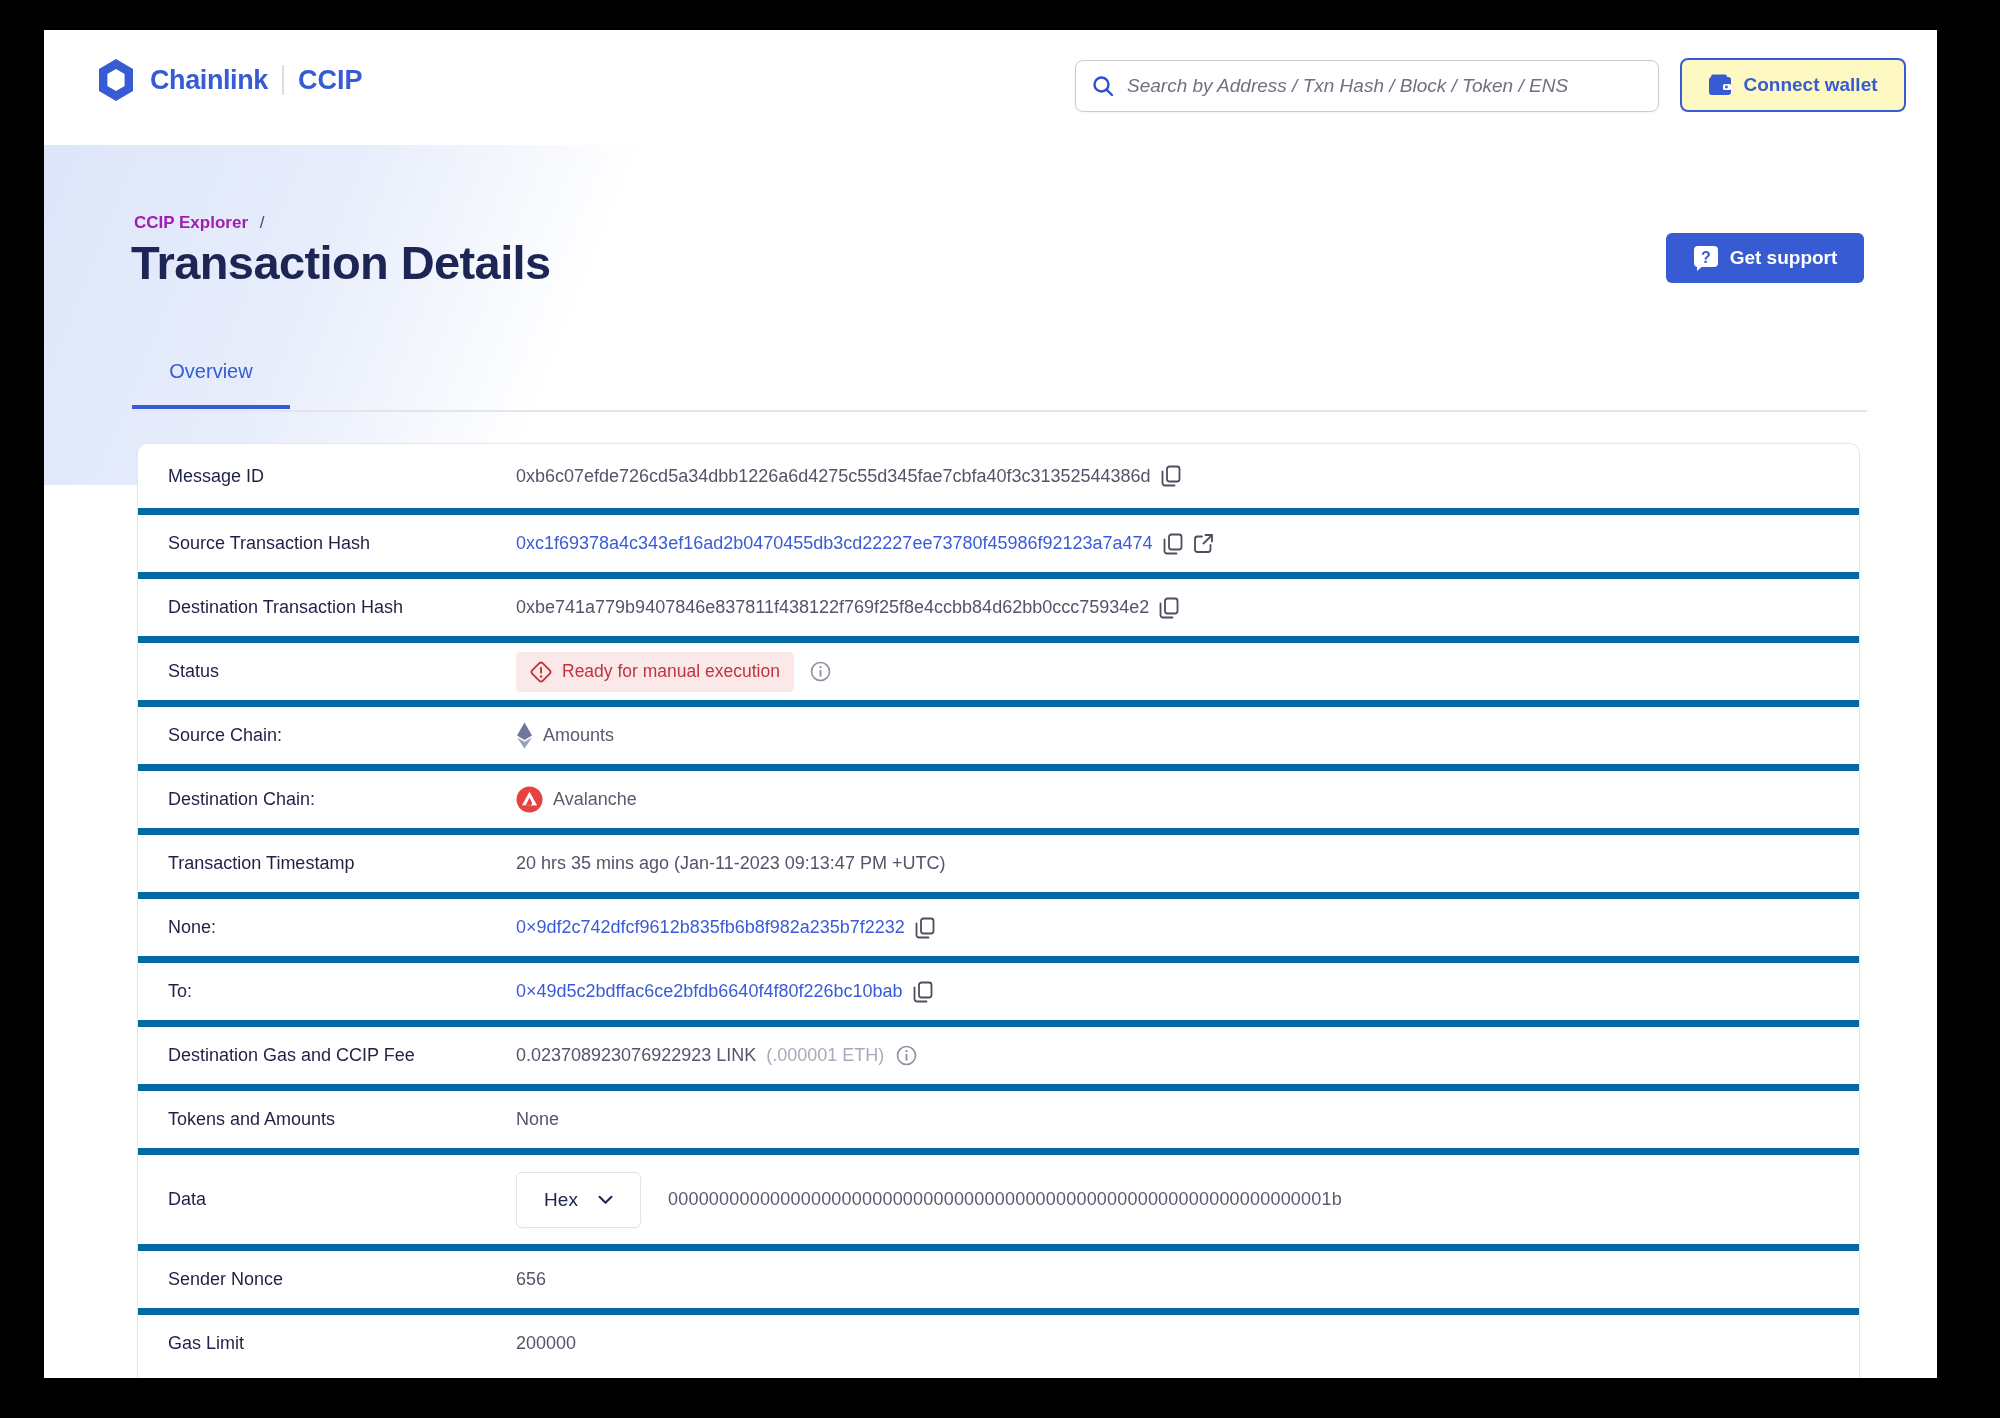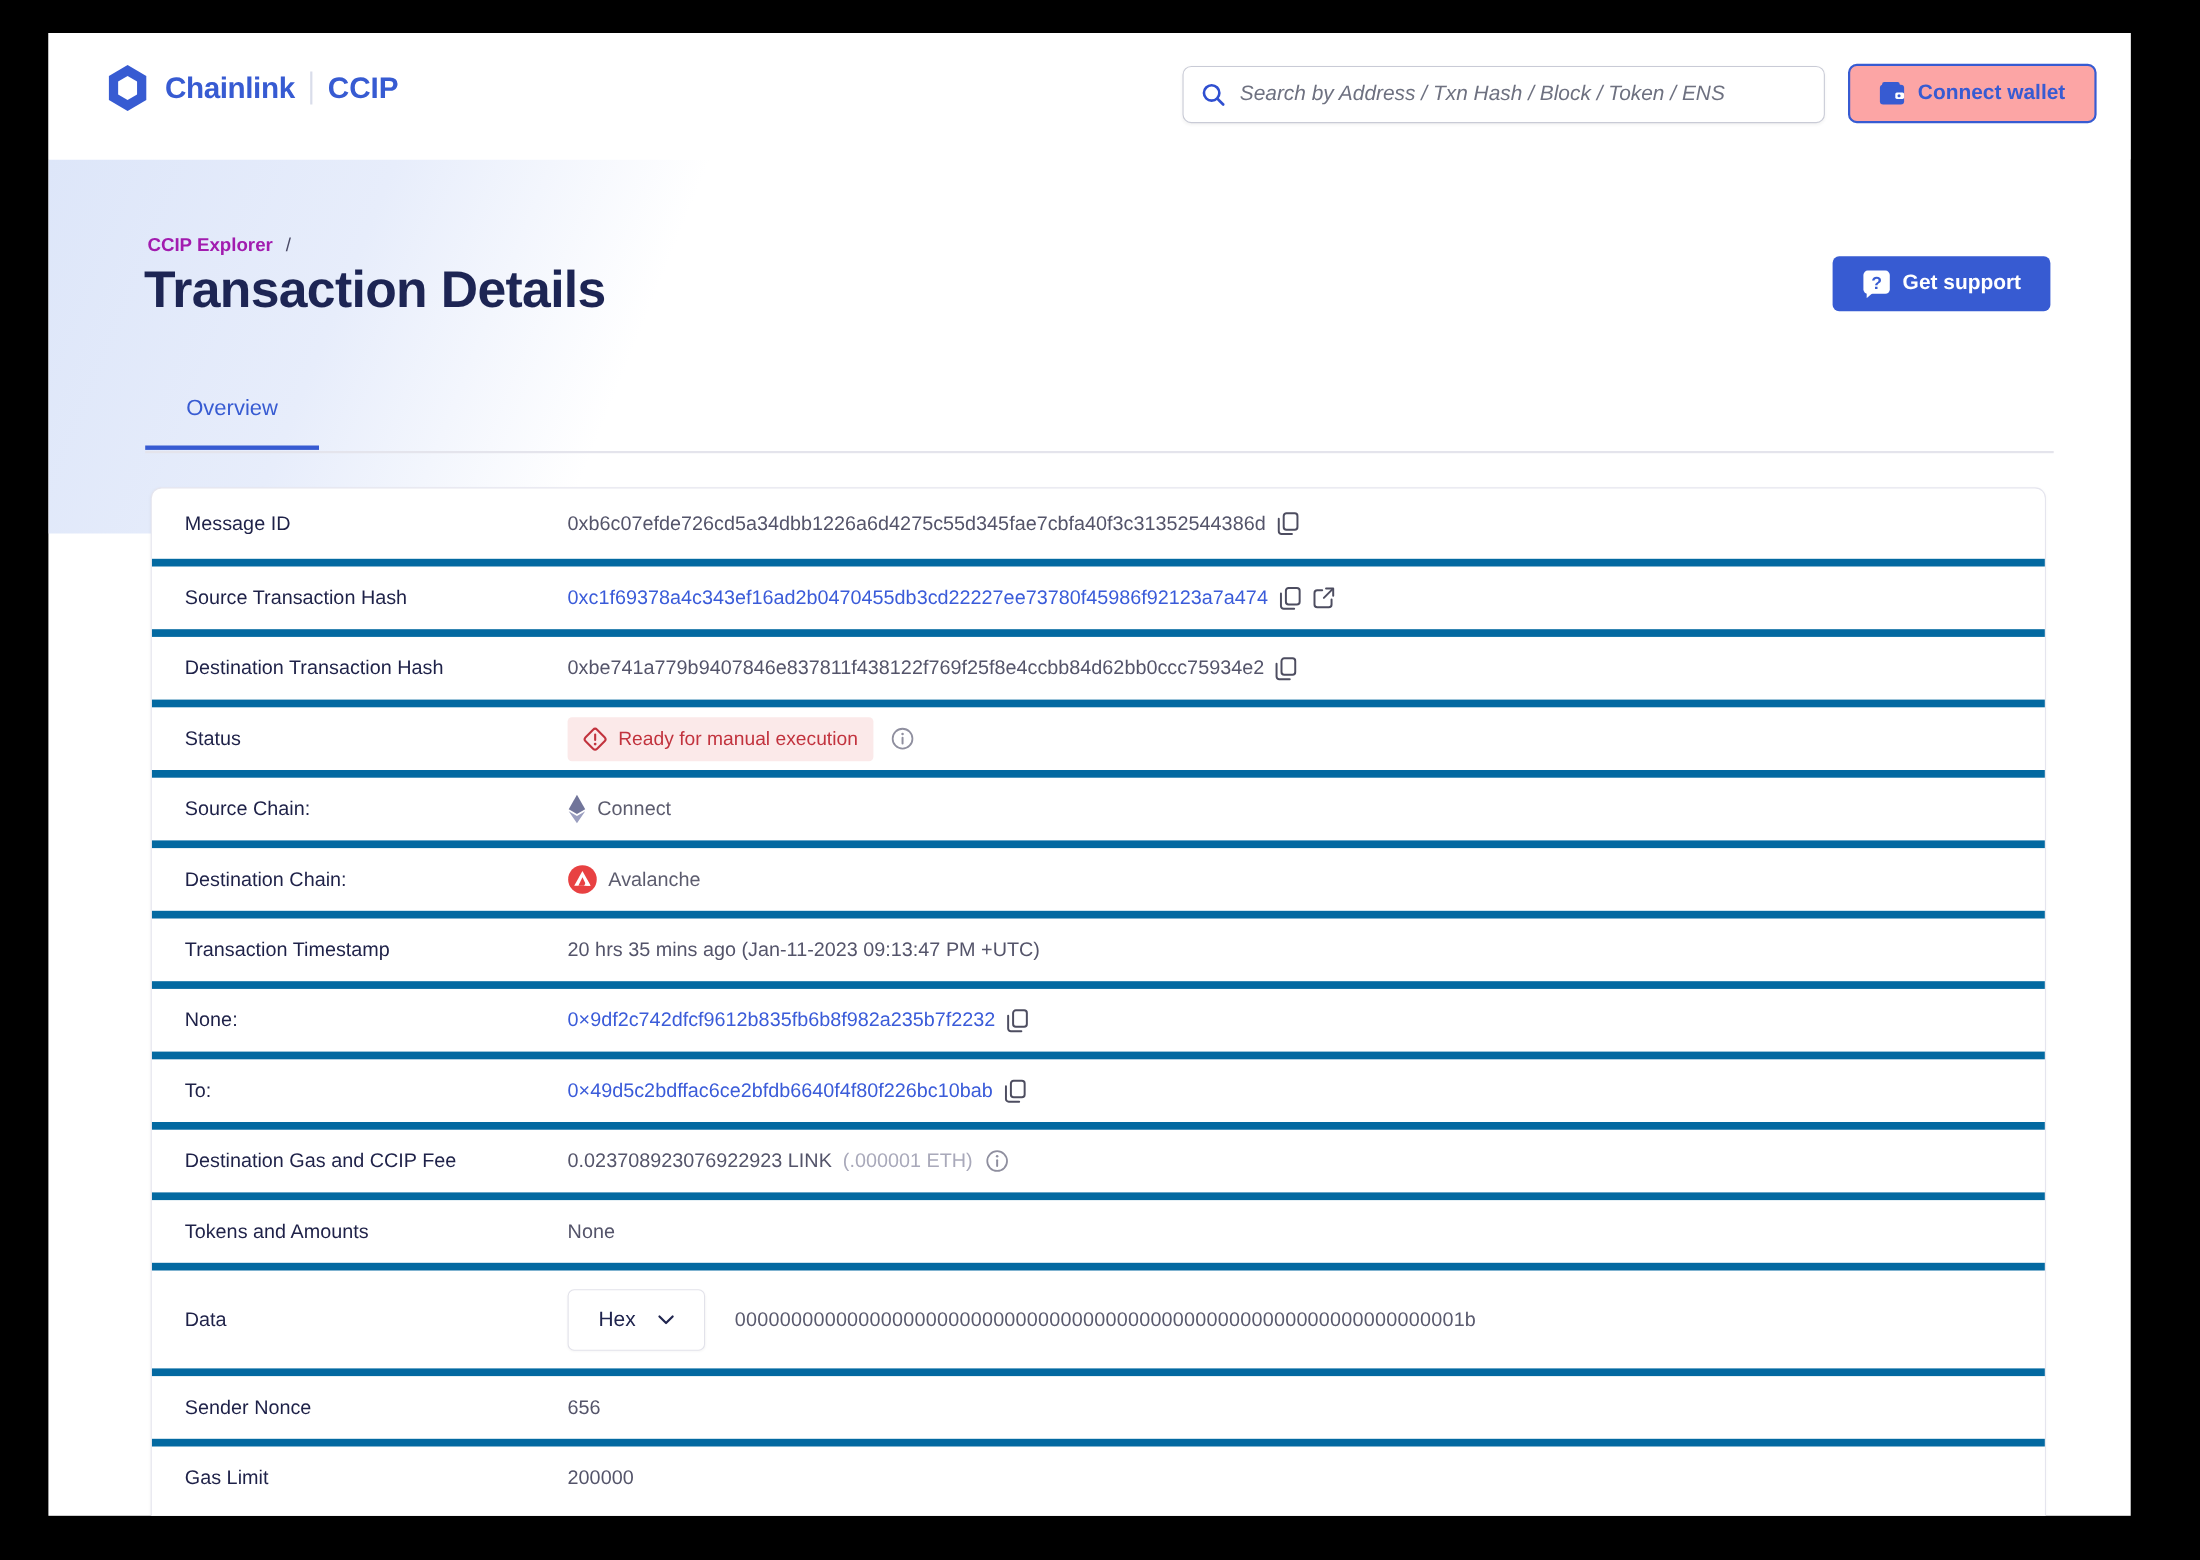--- a/index.html
+++ b/index.html
@@ -18,21 +18,21 @@
 
   .search-box { position:absolute; left:1031px; top:30px; width:584px; height:52px;
                 border:1px solid #c9cbd6; border-radius:8px; background:#fff;
                 display:flex; align-items:center; gap:13px; padding:0 16px;
                 box-shadow:0 1px 3px rgba(0,0,0,.05); }
   .search-input { flex:1; border:none; outline:none; background:transparent;
                   font-family:inherit; font-style:italic; font-size:19px; color:#3c3c50; }
   .search-input::placeholder { color:#6e7180; opacity:1; }
 
   .connect-btn { position:absolute; left:1636px; top:28px; width:226px; height:54px;
-                 background:#fca5a5; border:2px solid #375BD2; border-radius:8px;
+                 background:#fef9c3; border:2px solid #375BD2; border-radius:8px;
                  color:#375BD2; font-family:inherit; font-size:19px; font-weight:700;
                  display:flex; align-items:center; justify-content:center; gap:11px; cursor:pointer;text-align:right; }
 
   
   .hero { position:absolute; left:0; top:115px; width:615px; height:340px;
           background:linear-gradient(112deg,#dde6f9 0%,#e7edfb 42%,rgba(255,255,255,0) 80%); }
 
   .breadcrumb { position:absolute; left:90px; top:183px; font-size:17px; font-weight:700;
                 color:#375BD2; z-index:2; }
   .breadcrumb .sep { color:#4a4a66; font-weight:400; margin-left:7px; }
@@ -221,21 +221,21 @@
       <div class="row">
         <div class="row-label">Source Chain:</div>
         <div class="row-value">
           <span class="chain-val">
             <span style="display: flex; align-items: center;">
               <svg width="17" height="27" viewBox="0 0 17 27">
                 <polygon points="8.5,0.5 16,13.6 8.5,18 1,13.6" fill="#71759a"></polygon>
                 <polygon points="8.5,26.5 16,15.4 8.5,19.8 1,15.4" fill="#9b9fc0"></polygon>
               </svg>
             </span>
-            <span>Connect</span>
+            <span>Amounts</span>
           </span>
         </div>
       </div>
       <div class="row">
         <div class="row-label">Destination Chain:</div>
         <div class="row-value">
           <span class="chain-val">
             <span style="display: flex; align-items: center;">
               <svg width="27" height="27" viewBox="0 0 27 27">
                 <circle cx="13.5" cy="13.5" r="13" fill="#e84142"></circle>

